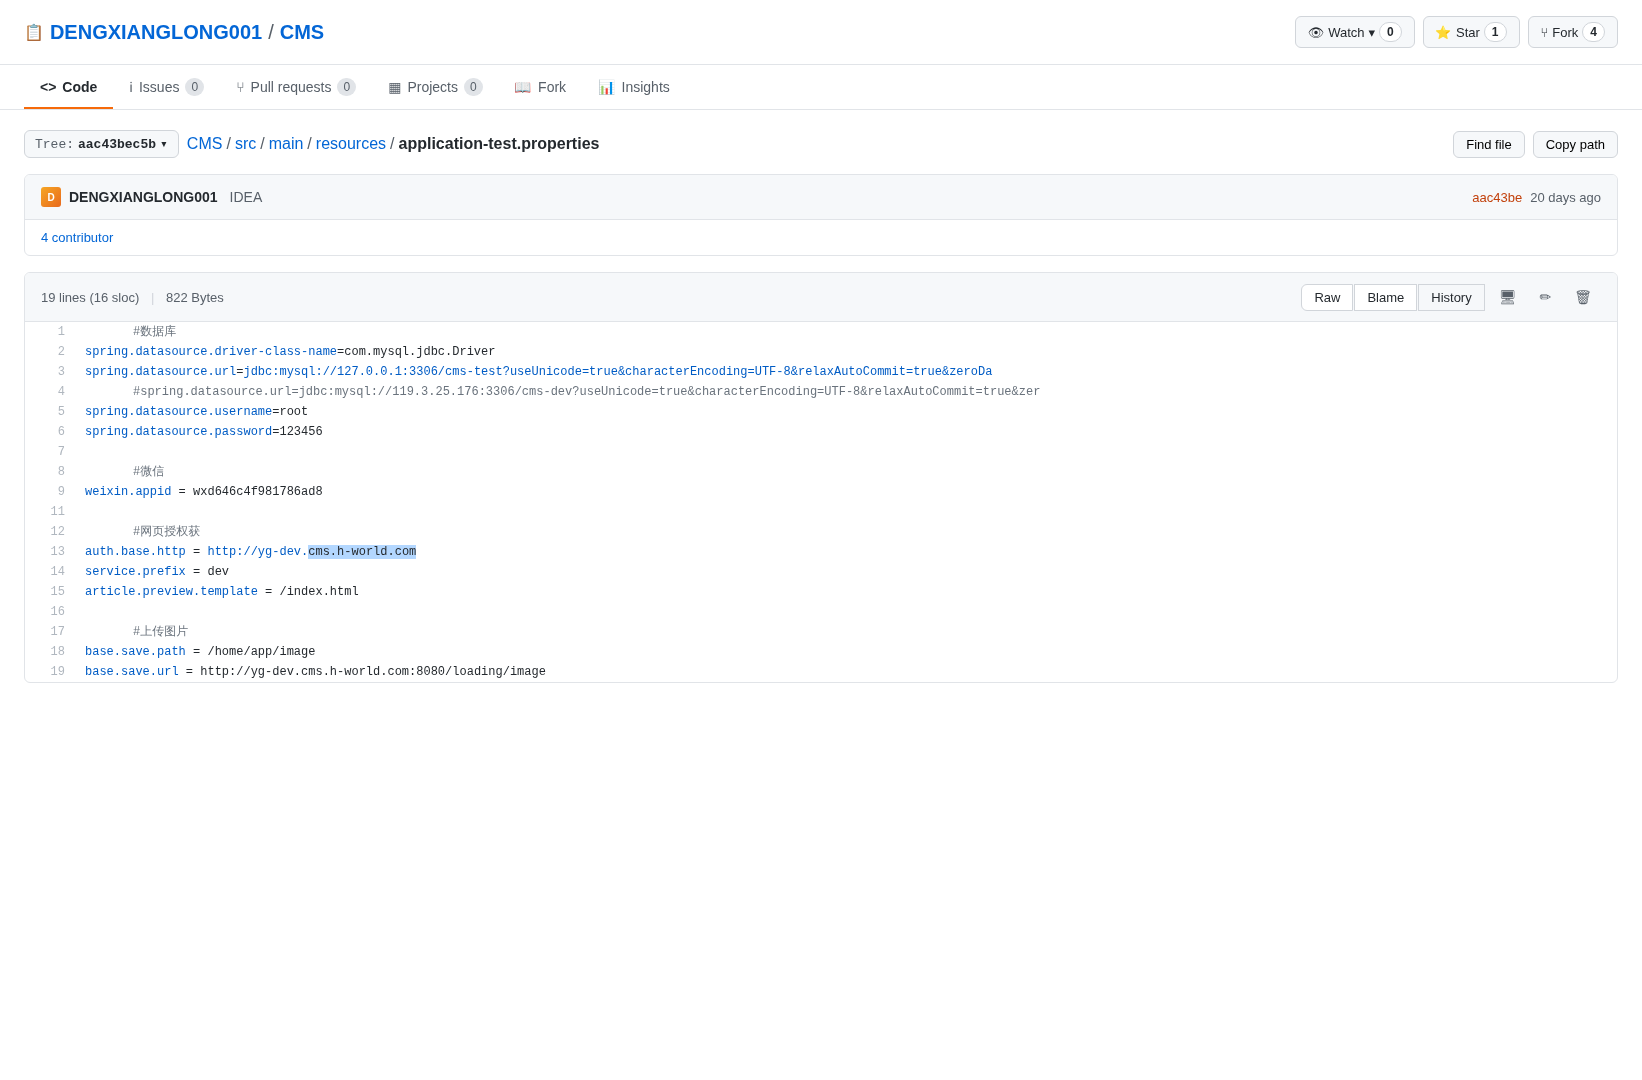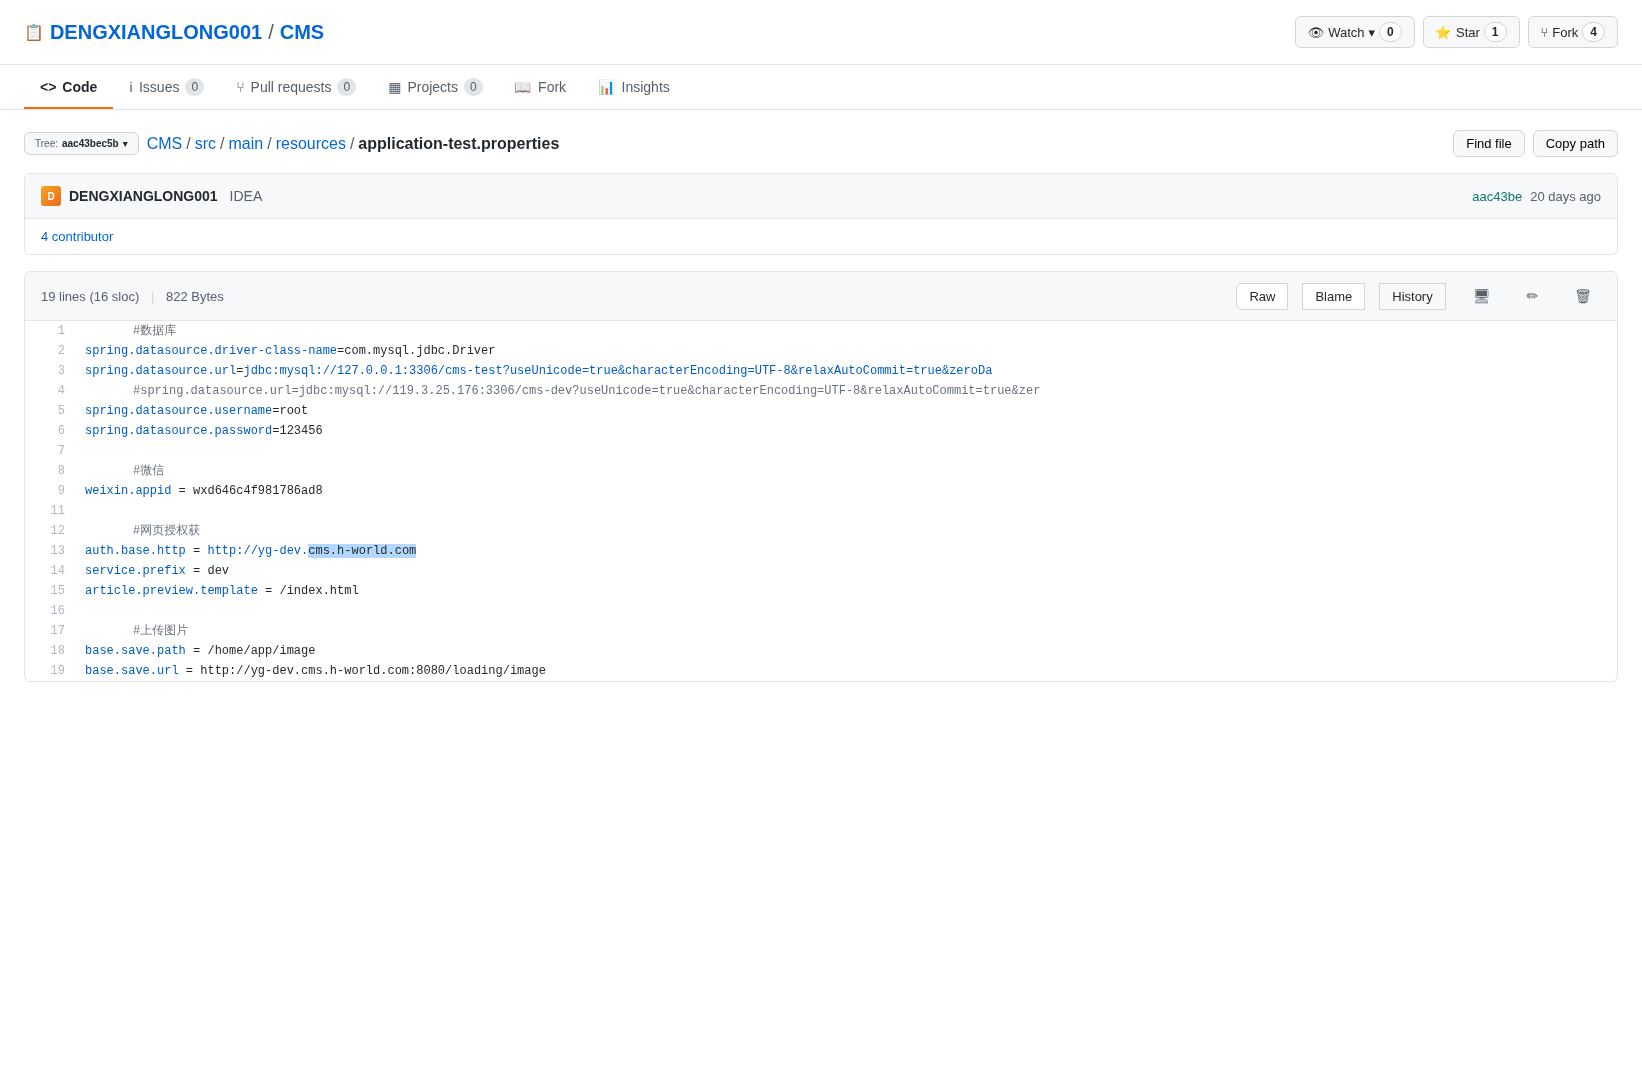--- a/index.html
+++ b/index.html
@@ -113,21 +113,22 @@
     }
     .tree-selector {
       display: flex;
       align-items: center;
       gap: 4px;
       padding: 5px 10px;
       border: 1px solid #d1d5da;
       border-radius: 6px;
       background: #f6f8fa;
       cursor: pointer;
-      font-size: 10px;
+      font-size: 13px;
+      font-family: Liberation Mono, monospace;
     }
     .tree-selector .tree-label { color: #586069; }
     .tree-selector .tree-hash { font-weight: 600; }
     .breadcrumb-path {
       display: flex;
       align-items: center;
       gap: 4px;
       font-size: 16px;
     }
     .breadcrumb-path a { color: #0366d6; text-decoration: none; }
@@ -179,21 +180,21 @@
     }
     .author-name { font-weight: 600; }
     .commit-message { color: #586069; margin-left: 4px; }
     .commit-meta {
       display: flex;
       align-items: center;
       gap: 8px;
       font-size: 13px;
       color: #586069;
     }
-    .commit-sha { color: #0f766e; }
+    .commit-sha { color: #c2410c; }
     .contributor-bar {
       padding: 10px 16px;
       font-size: 13px;
     }
     .contributor-link { color: #0366d6; text-decoration: none; }
     
     .code-viewer {
       border: 1px solid #e1e4e8;
       border-radius: 6px;
       overflow: hidden;
@@ -204,21 +205,21 @@
       justify-content: space-between;
       padding: 10px 16px;
       background: #f6f8fa;
       border-bottom: 1px solid #e1e4e8;
     }
     .code-meta { font-size: 13px; color: #586069; }
     .code-meta .separator { margin: 0 8px; color: #d1d5da; }
     .code-actions {
       display: flex;
       align-items: center;
-      gap: 14px;
+      gap: 1px;
       padding-left: 47px;
     }
     .code-btn {
       padding: 5px 12px;
       border: 1px solid #d1d5da;
       background: #fff;
       font-size: 13px;
       cursor: pointer;
       color: #24292e;
     }

